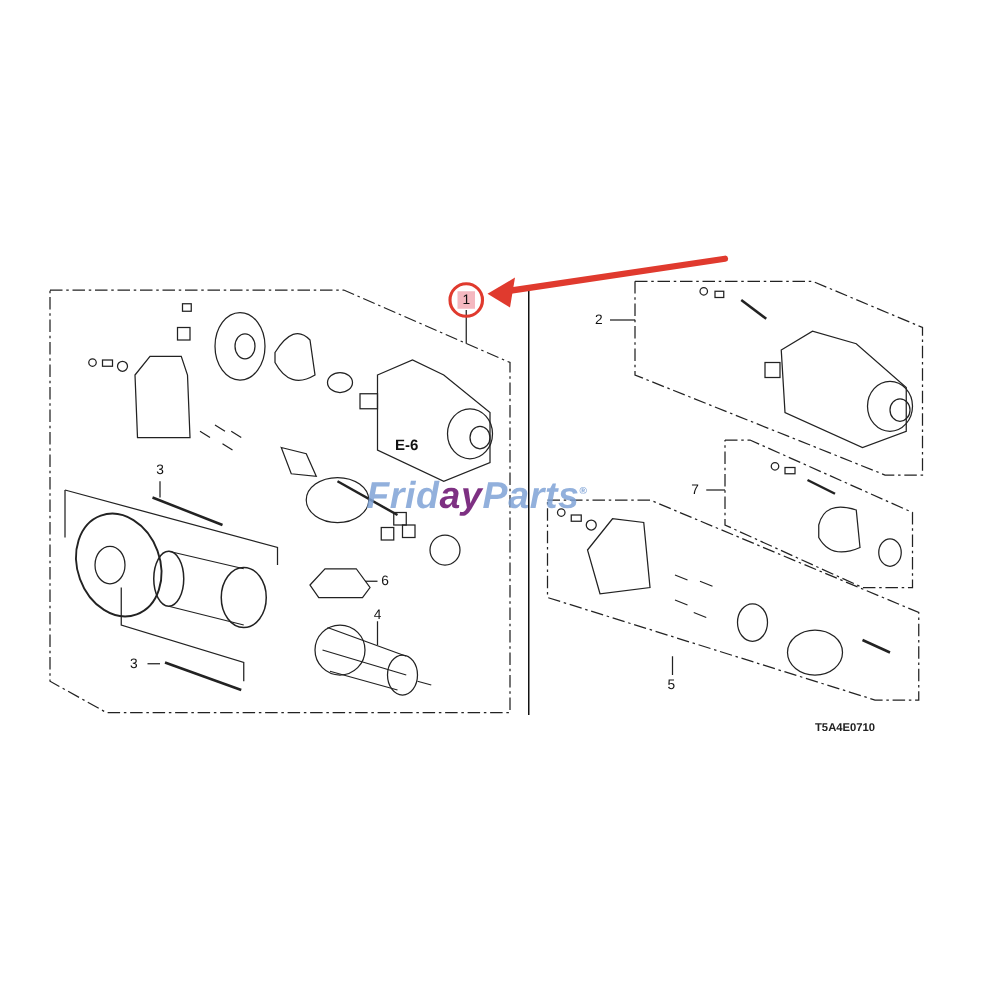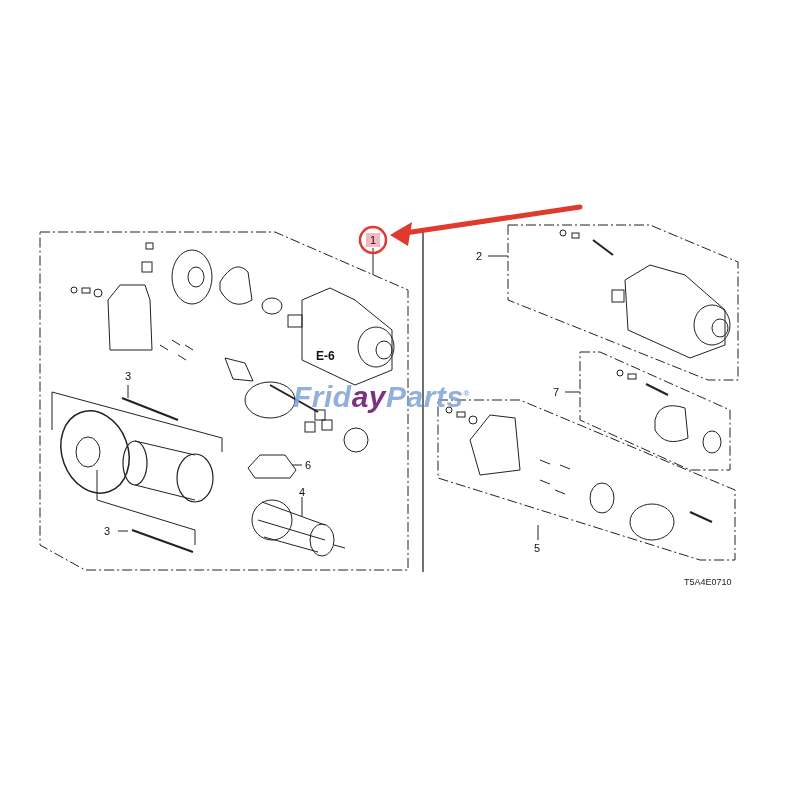--- a/index.html
+++ b/index.html
@@ -129,17 +129,17 @@
 <div class="lbl" style="left:476px;top:251px;">2</div>
 <div class="lbl" style="left:125px;top:371px;">3</div>
 <div class="lbl" style="left:104px;top:526px;">3</div>
 <div class="lbl" style="left:299px;top:487px;">4</div>
 <div class="lbl" style="left:534px;top:543px;">5</div>
 <div class="lbl" style="left:305px;top:460px;">6</div>
 <div class="lbl" style="left:553px;top:387px;">7</div>
 
 <div class="e6" style="left:268px;top:349px;padding-left:48px;">E-6</div>
 
-<div class="code" style="left:684px;top:577px;">T5A4E0710</div>
+<div class="code" style="left:652px;top:577px;font-weight:bold;">T5A4E0710</div>
 
 <div class="wm" style="left:293px;top:380px;">
   <span class="f">Frid</span><span class="y">ay</span><span class="f">Parts</span><span class="r">®</span>
 </div>
 
 </body></html>

